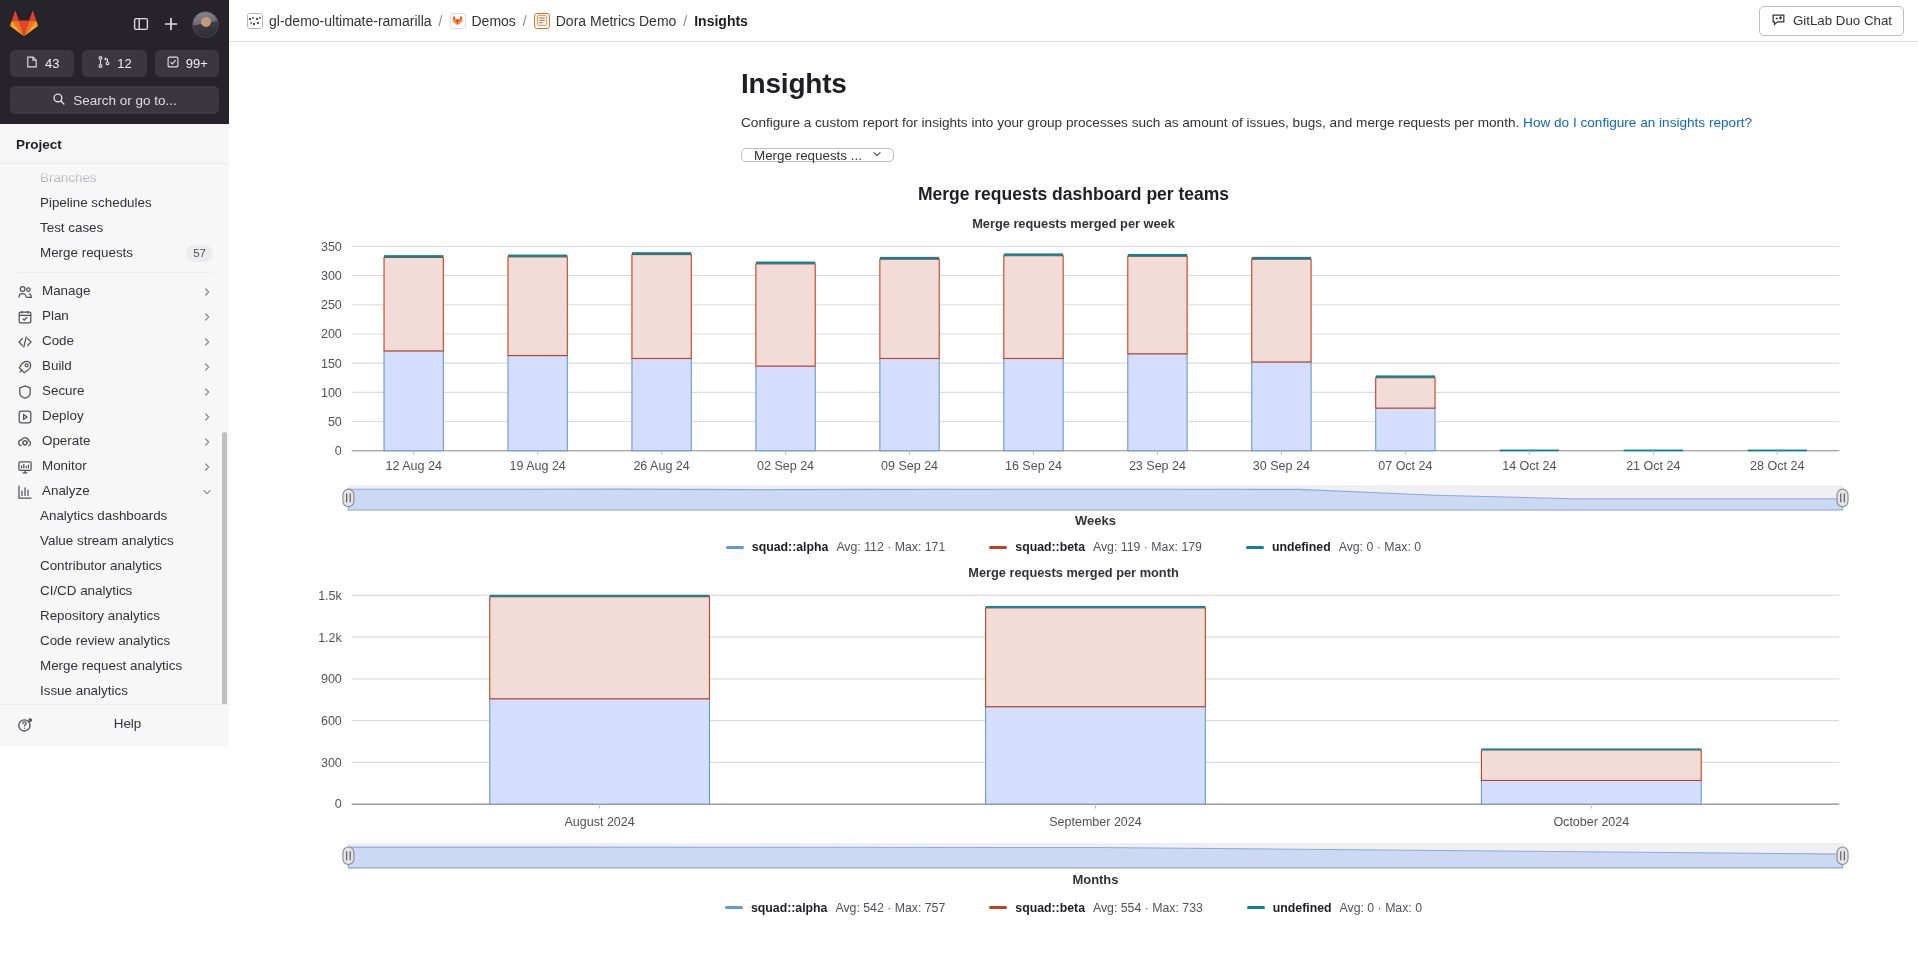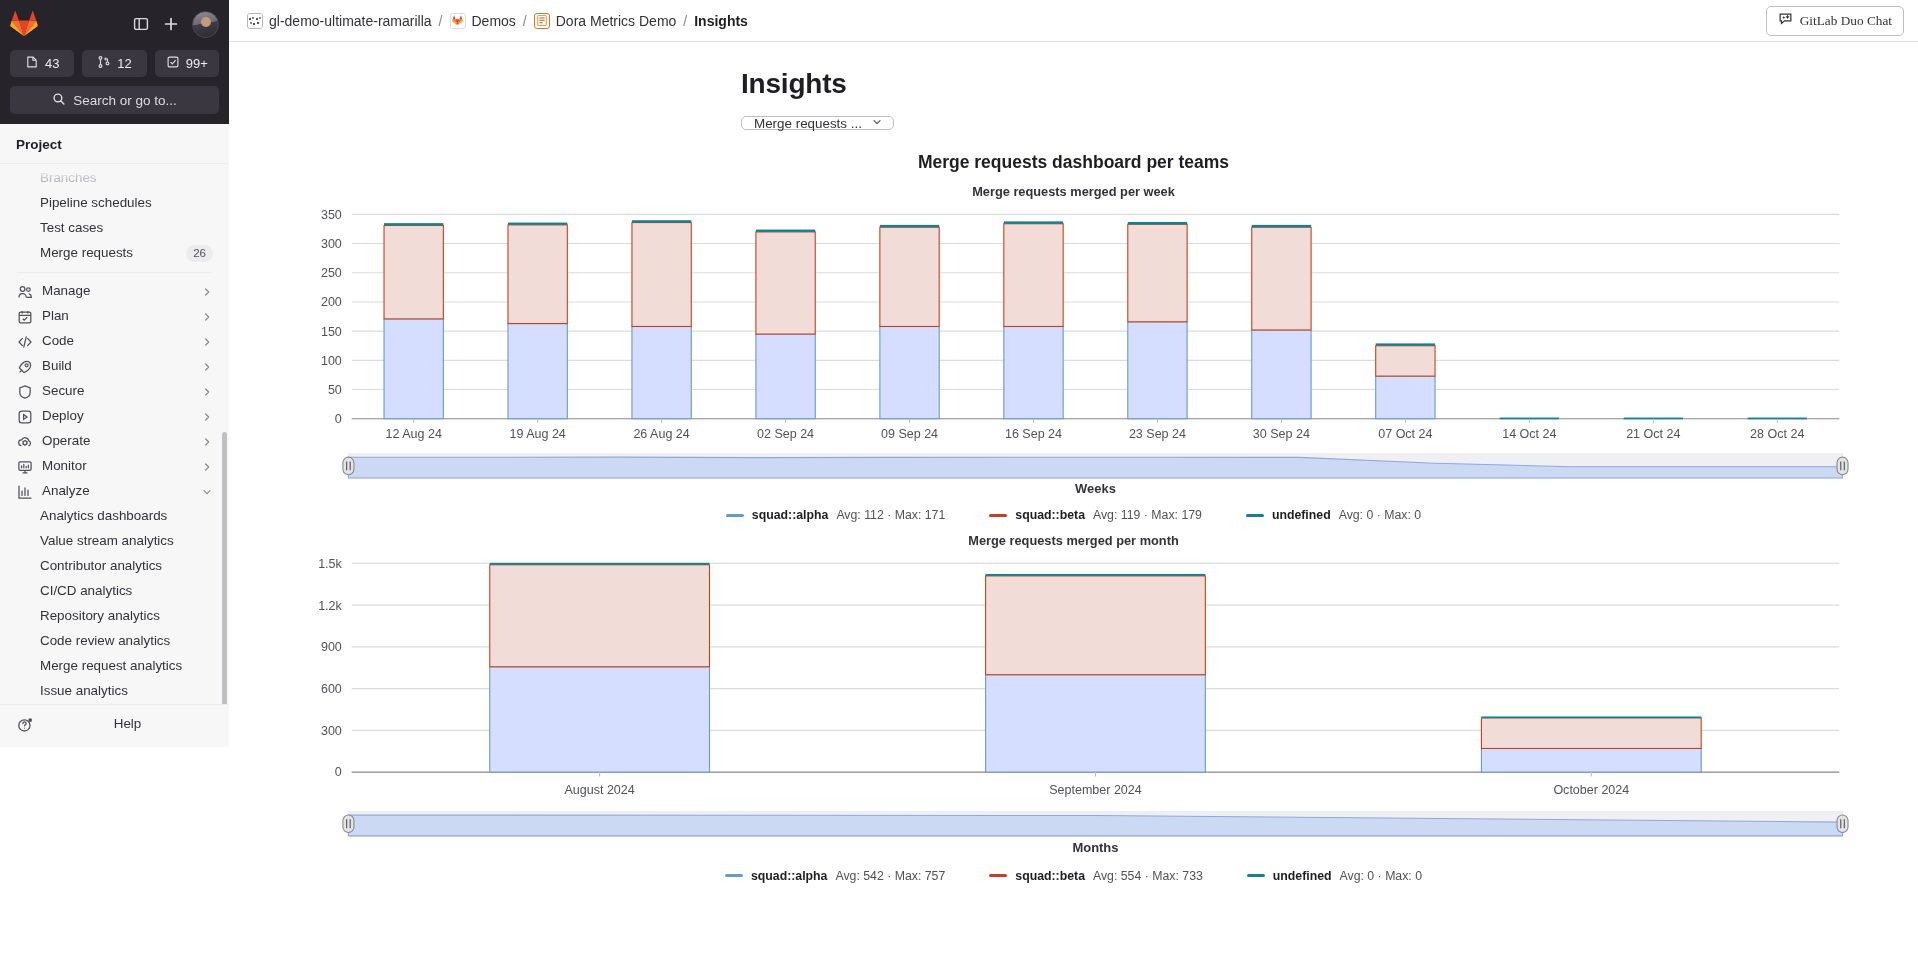--- a/index.html
+++ b/index.html
@@ -124,21 +124,21 @@
     overflow: hidden;
   }
   .ico-grp { background:#fff; border:1px solid #dcdcde; }
   .ico-dora { background:#fff; border:1px solid #e17223; color:#e17223; font-size:10px; font-weight:700; }
   .topbar-spacer { flex: 1; }
   .duo-btn {
     display: flex; align-items: center; gap: 7px;
     height: 30px; padding: 0 11px;
     border: 1px solid #bfbfc3; border-radius: 5px;
     background: #fff; color: #333238; font-size: 13.3px; cursor: pointer;
-    font-family: Liberation Serif, serif;
+    font-family: Liberation Sans, sans-serif;
   }
 
   .content {
     flex: 1; overflow: hidden; padding: 26px 0 0 0;
   }
   .content-inner { padding: 0 48px 0 512px; }
   h1.page-title {
     font-size: 28px; font-weight: 700; color: #1f1e24; letter-spacing: -.2px;
   }
   p.page-desc {
@@ -267,21 +267,21 @@
           <span class="ni-label">Branches</span>
         </div>
         <div class="nav-item sub">
           <span class="ni-label">Pipeline schedules</span>
         </div>
         <div class="nav-item sub">
           <span class="ni-label">Test cases</span>
         </div>
         <div class="nav-item sub">
           <span class="ni-label">Merge requests</span>
-          <span class="badge-count">26</span>
+          <span class="badge-count">57</span>
         </div>
         <div class="nav-divider"></div>
         <div class="nav-item">
           <span class="nav-icon">
             <svg width="16" height="16" viewBox="0 0 16 16" fill="none" stroke="currentColor" stroke-width="1.25">
               <circle cx="5.6" cy="5" r="2.3"></circle>
               <path d="M2 13.4c0-2.2 1.6-3.7 3.6-3.7s3.6 1.5 3.6 3.7"></path>
               <circle cx="11.4" cy="5.6" r="1.8"></circle>
               <path d="M9.4 13.4h4.9c0-2-.9-3.3-2.5-3.5"></path>
             </svg>
@@ -528,20 +528,24 @@
           <path d="M10.2 5v2.4M9 6.2h2.4" stroke-linecap="round"></path>
         </svg>
       </span>
       <span>GitLab Duo Chat</span>
     </button>
   </div>
 
   <div class="content">
     <div class="content-inner">
       <h1 class="page-title">Insights</h1>
+      <p class="page-desc">
+        <span>Configure a custom report for insights into your group processes such as amount of issues, bugs, and merge requests per month.</span>
+        <a href="#">How do I configure an insights report?</a>
+      </p>
       <button class="select-btn">
         <span>Merge requests ...</span>
         <span>
           <svg width="12" height="12" viewBox="0 0 16 16" fill="none" stroke="#535158" stroke-width="1.6" stroke-linecap="round" stroke-linejoin="round">
             <path d="M4 6.2 8 10.2 12 6.2"></path>
           </svg>
         </span>
       </button>
     </div>
 

